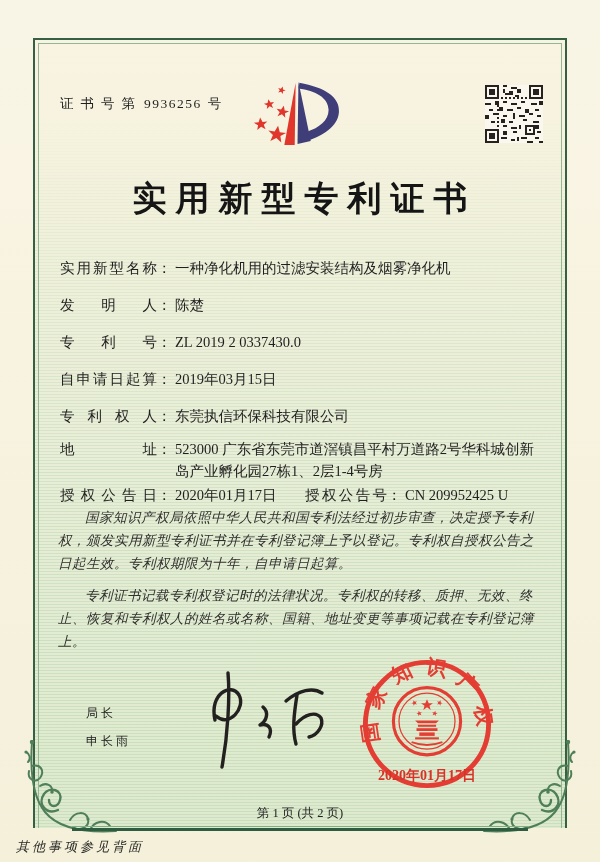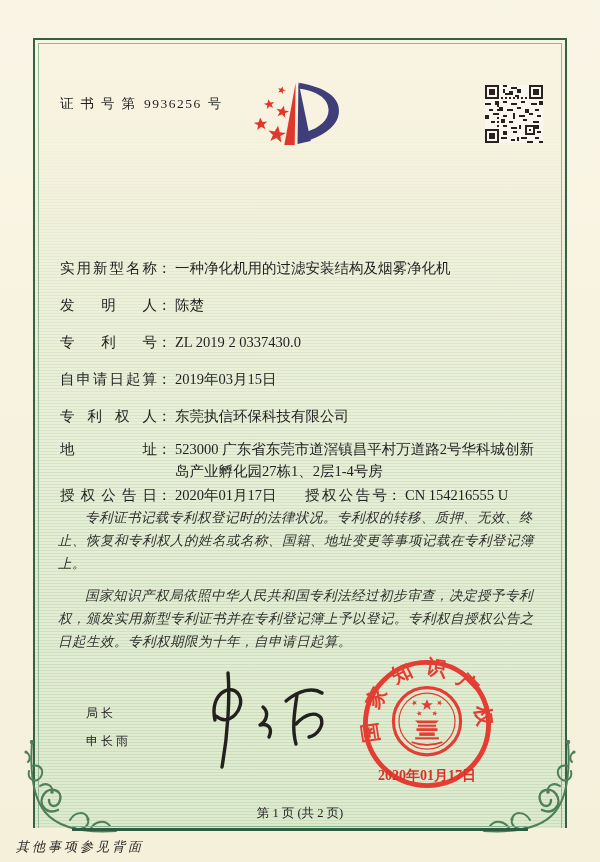--- a/index.html
+++ b/index.html
@@ -176,20 +176,21 @@
         <rect x="26" y="23" width="2" height="1"></rect>
       <rect x="8" y="26" width="3" height="1"></rect>
         <rect x="13" y="27" width="2" height="1"></rect>
         <rect x="16" y="26" width="1" height="2"></rect>
         <rect x="21" y="28" width="3" height="1"></rect>
         <rect x="25" y="26" width="2" height="1"></rect>
         <rect x="27" y="28" width="2" height="1"></rect>
     </g>
   </svg>
 
+  <div class="abs title">实用新型专利证书</div>
 
   <div class="abs fields">
     <div class="frow">
       <span class="flabel">实用新型名称</span>
         <span class="colon"></span>
       <span class="fvalue">一种净化机用的过滤安装结构及烟雾净化机</span>
     </div>
     <div class="frow">
       <span class="flabel">发明人</span>
         <span class="colon"></span>
@@ -214,27 +215,27 @@
       <span class="flabel">地址</span>
         <span class="colon"></span>
       <span class="fvalue">523000 广东省东莞市道滘镇昌平村万道路2号华科城创新岛产业孵化园27栋1、2层1-4号房</span>
     </div>
     <div class="frow">
       <span class="flabel">授权公告日</span>
         <span class="colon"></span>
       <span class="fvalue fixed">2020年01月17日</span>
       <span class="flabel2">授权公告号</span>
         <span class="colon"></span>
-      <span class="fvalue">CN 154216555 U</span>
+      <span class="fvalue">CN 209952425 U</span>
     </div>
   </div>
 
   <div class="abs paras">
+    <p>国家知识产权局依照中华人民共和国专利法经过初步审查，决定授予专利权，颁发实用新型专利证书并在专利登记簿上予以登记。专利权自授权公告之日起生效。专利权期限为十年，自申请日起算。</p>
     <p>专利证书记载专利权登记时的法律状况。专利权的转移、质押、无效、终止、恢复和专利权人的姓名或名称、国籍、地址变更等事项记载在专利登记簿上。</p>
-    <p>国家知识产权局依照中华人民共和国专利法经过初步审查，决定授予专利权，颁发实用新型专利证书并在专利登记簿上予以登记。专利权自授权公告之日起生效。专利权期限为十年，自申请日起算。</p>
   </div>
 
   <div class="abs director">
     <div>局长</div>
     <div>申长雨</div>
   </div>
 
   <svg class="abs sig" viewBox="0 0 145 110">
     <g fill="none" stroke="#23211f" stroke-width="3.4" stroke-linecap="round" stroke-linejoin="round">
       <path d="M32,54 C26,28 48,16 56,29 C63,42 46,62 33,50"></path>

